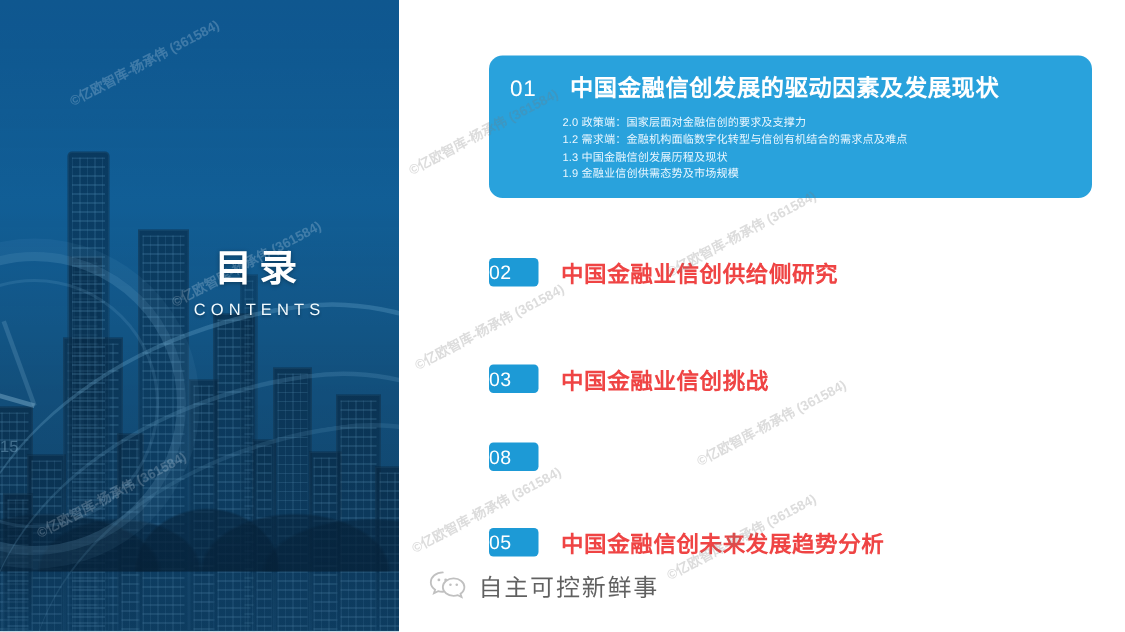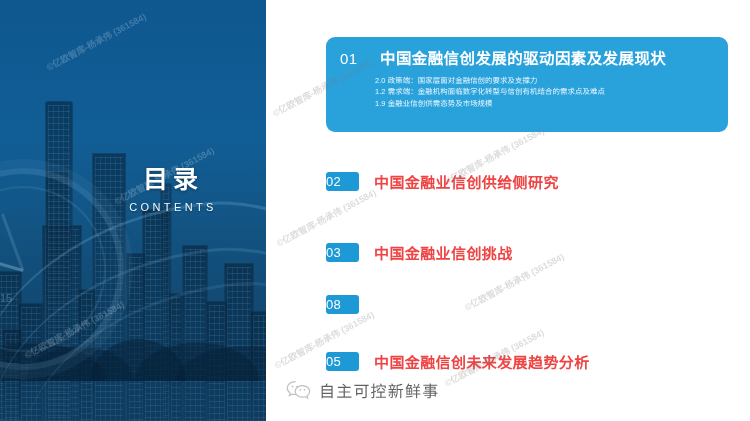--- a/index.html
+++ b/index.html
@@ -300,20 +300,21 @@
   <div id="content">
 
     <div class="card-01">
       <div class="card-01-head">
         <div class="num-01">01</div>
         <div class="title-01">中国金融信创发展的驱动因素及发展现状</div>
       </div>
       <ul class="sublist">
         <li>2.0 政策端：国家层面对金融信创的要求及支撑力</li>
         <li>1.2 需求端：金融机构面临数字化转型与信创有机结合的需求点及难点</li>
+        <li>1.3 中国金融信创发展历程及现状</li>
         <li>1.9 金融业信创供需态势及市场规模</li>
       </ul>
     </div>
 
     <div class="row" style="top:170px;">
       <div class="row-badge">02</div>
       <div class="row-title">中国金融业信创供给侧研究</div>
     </div>
 
     <div class="row" style="top:241px;">

